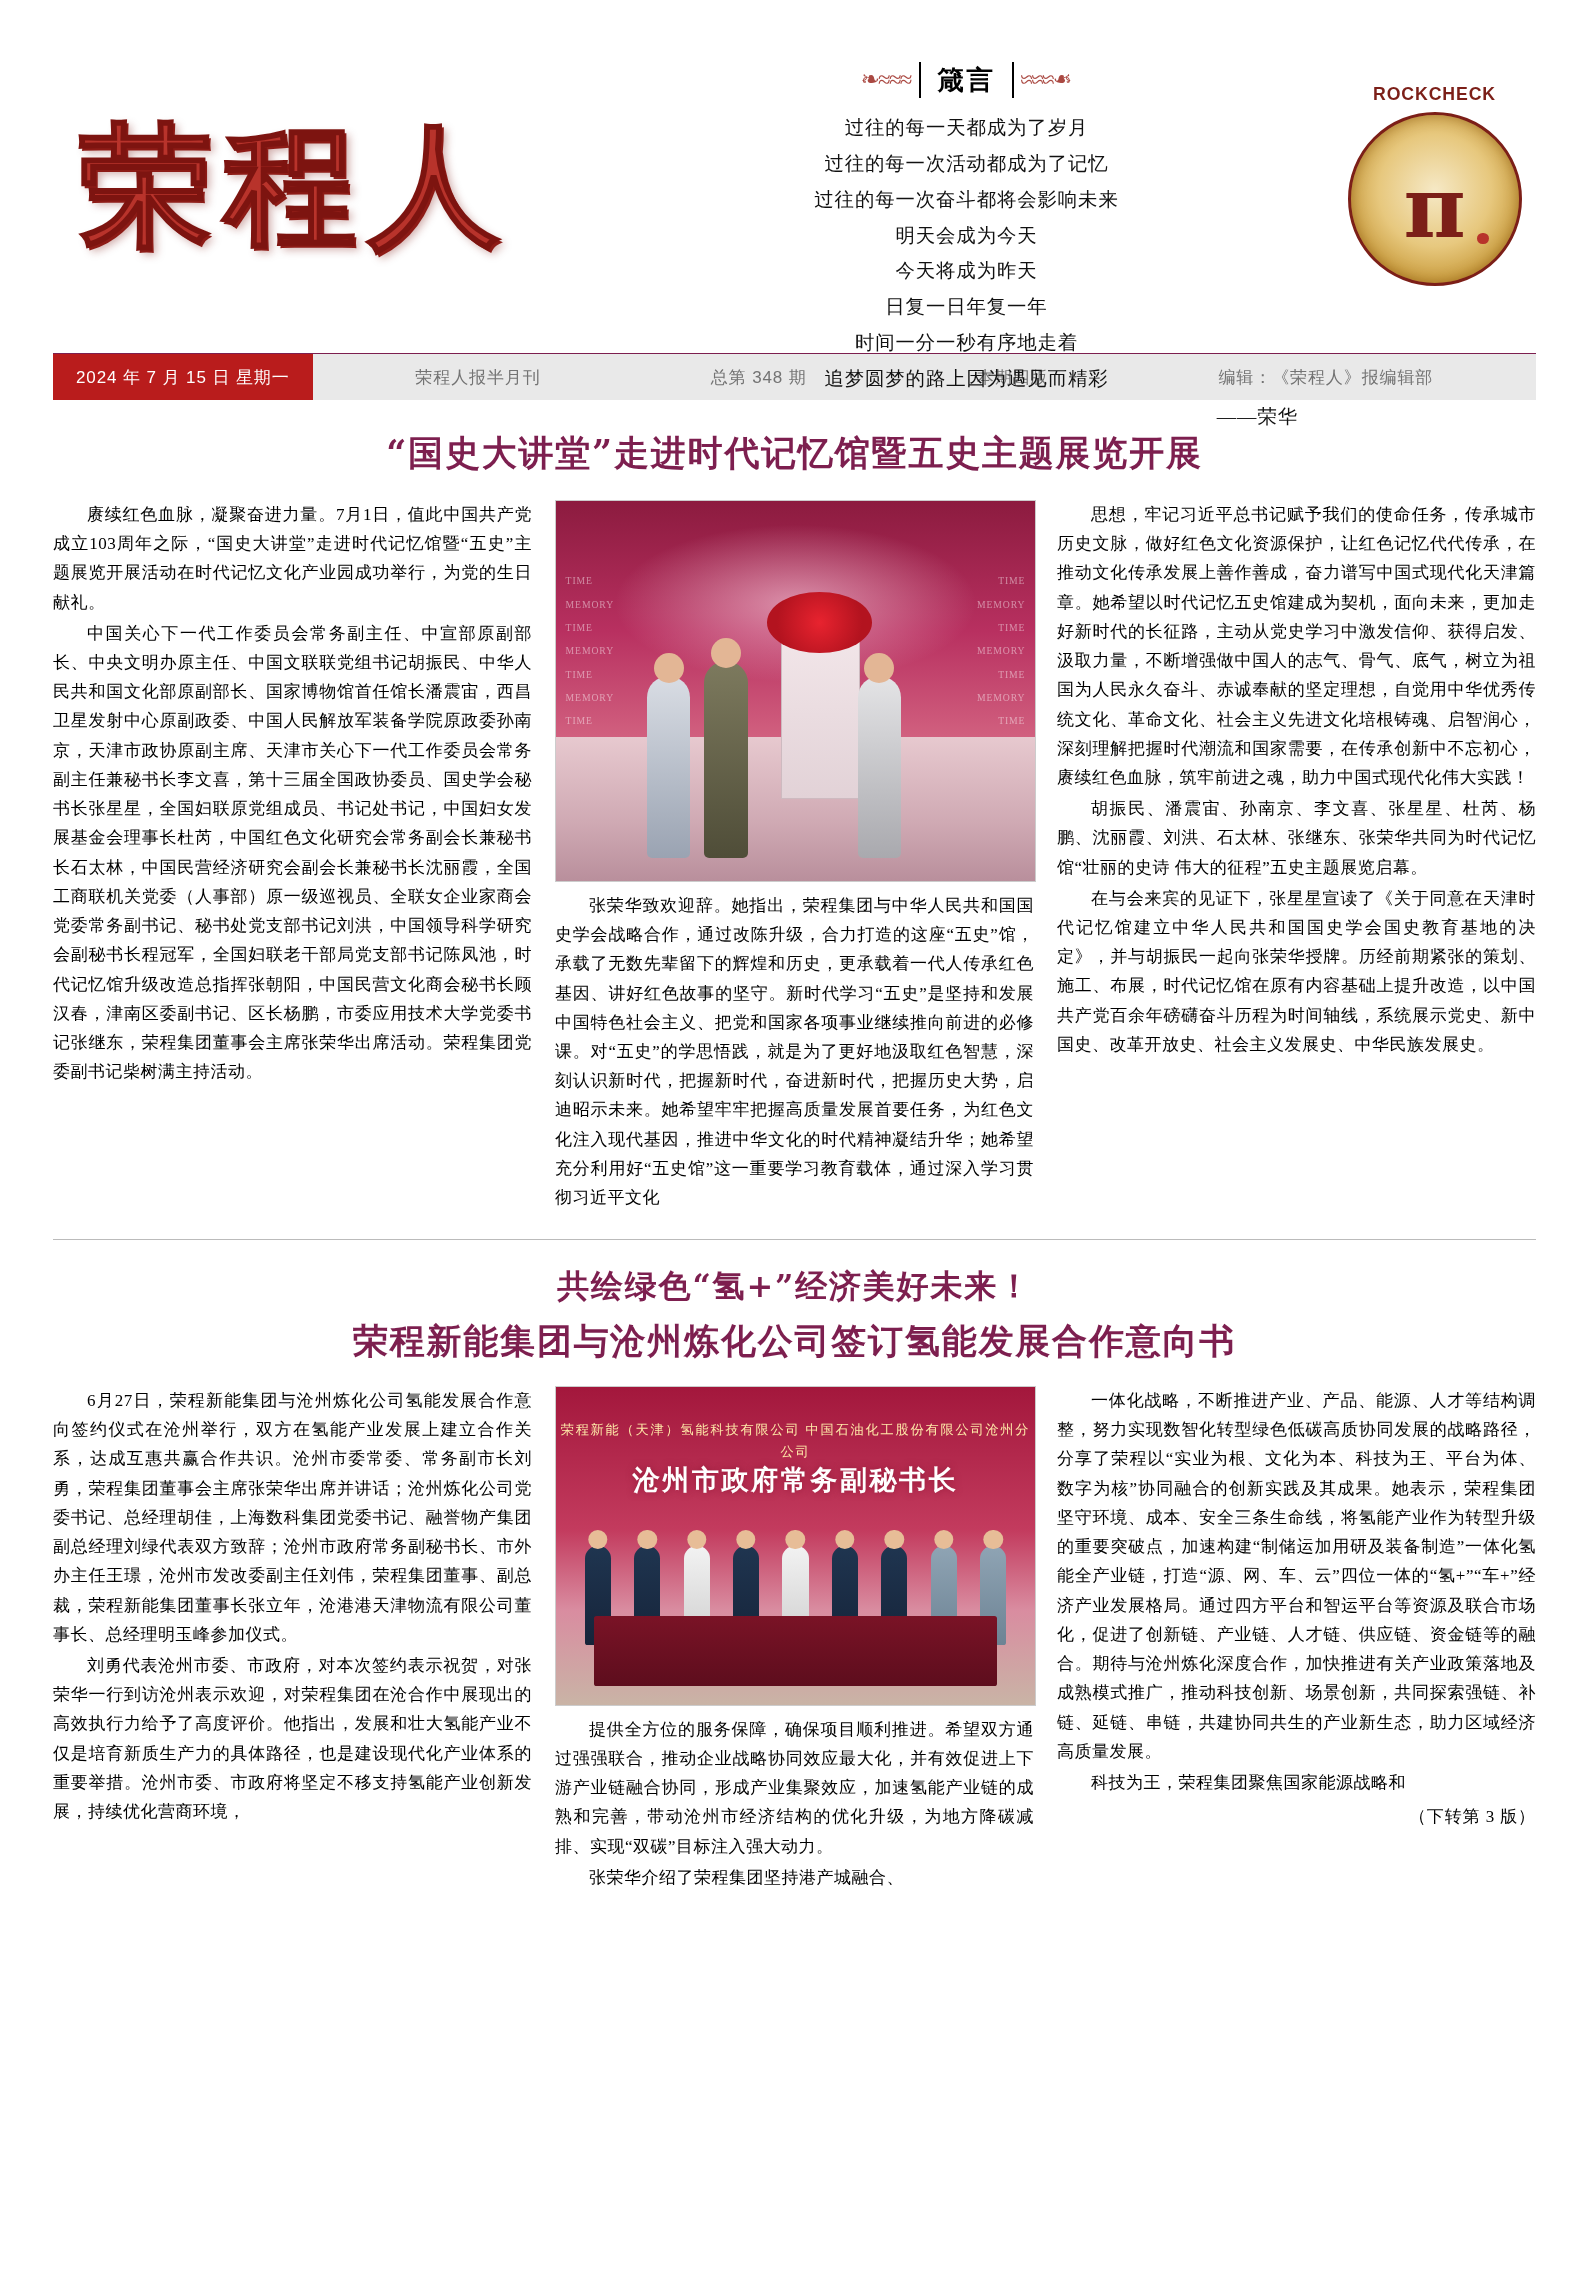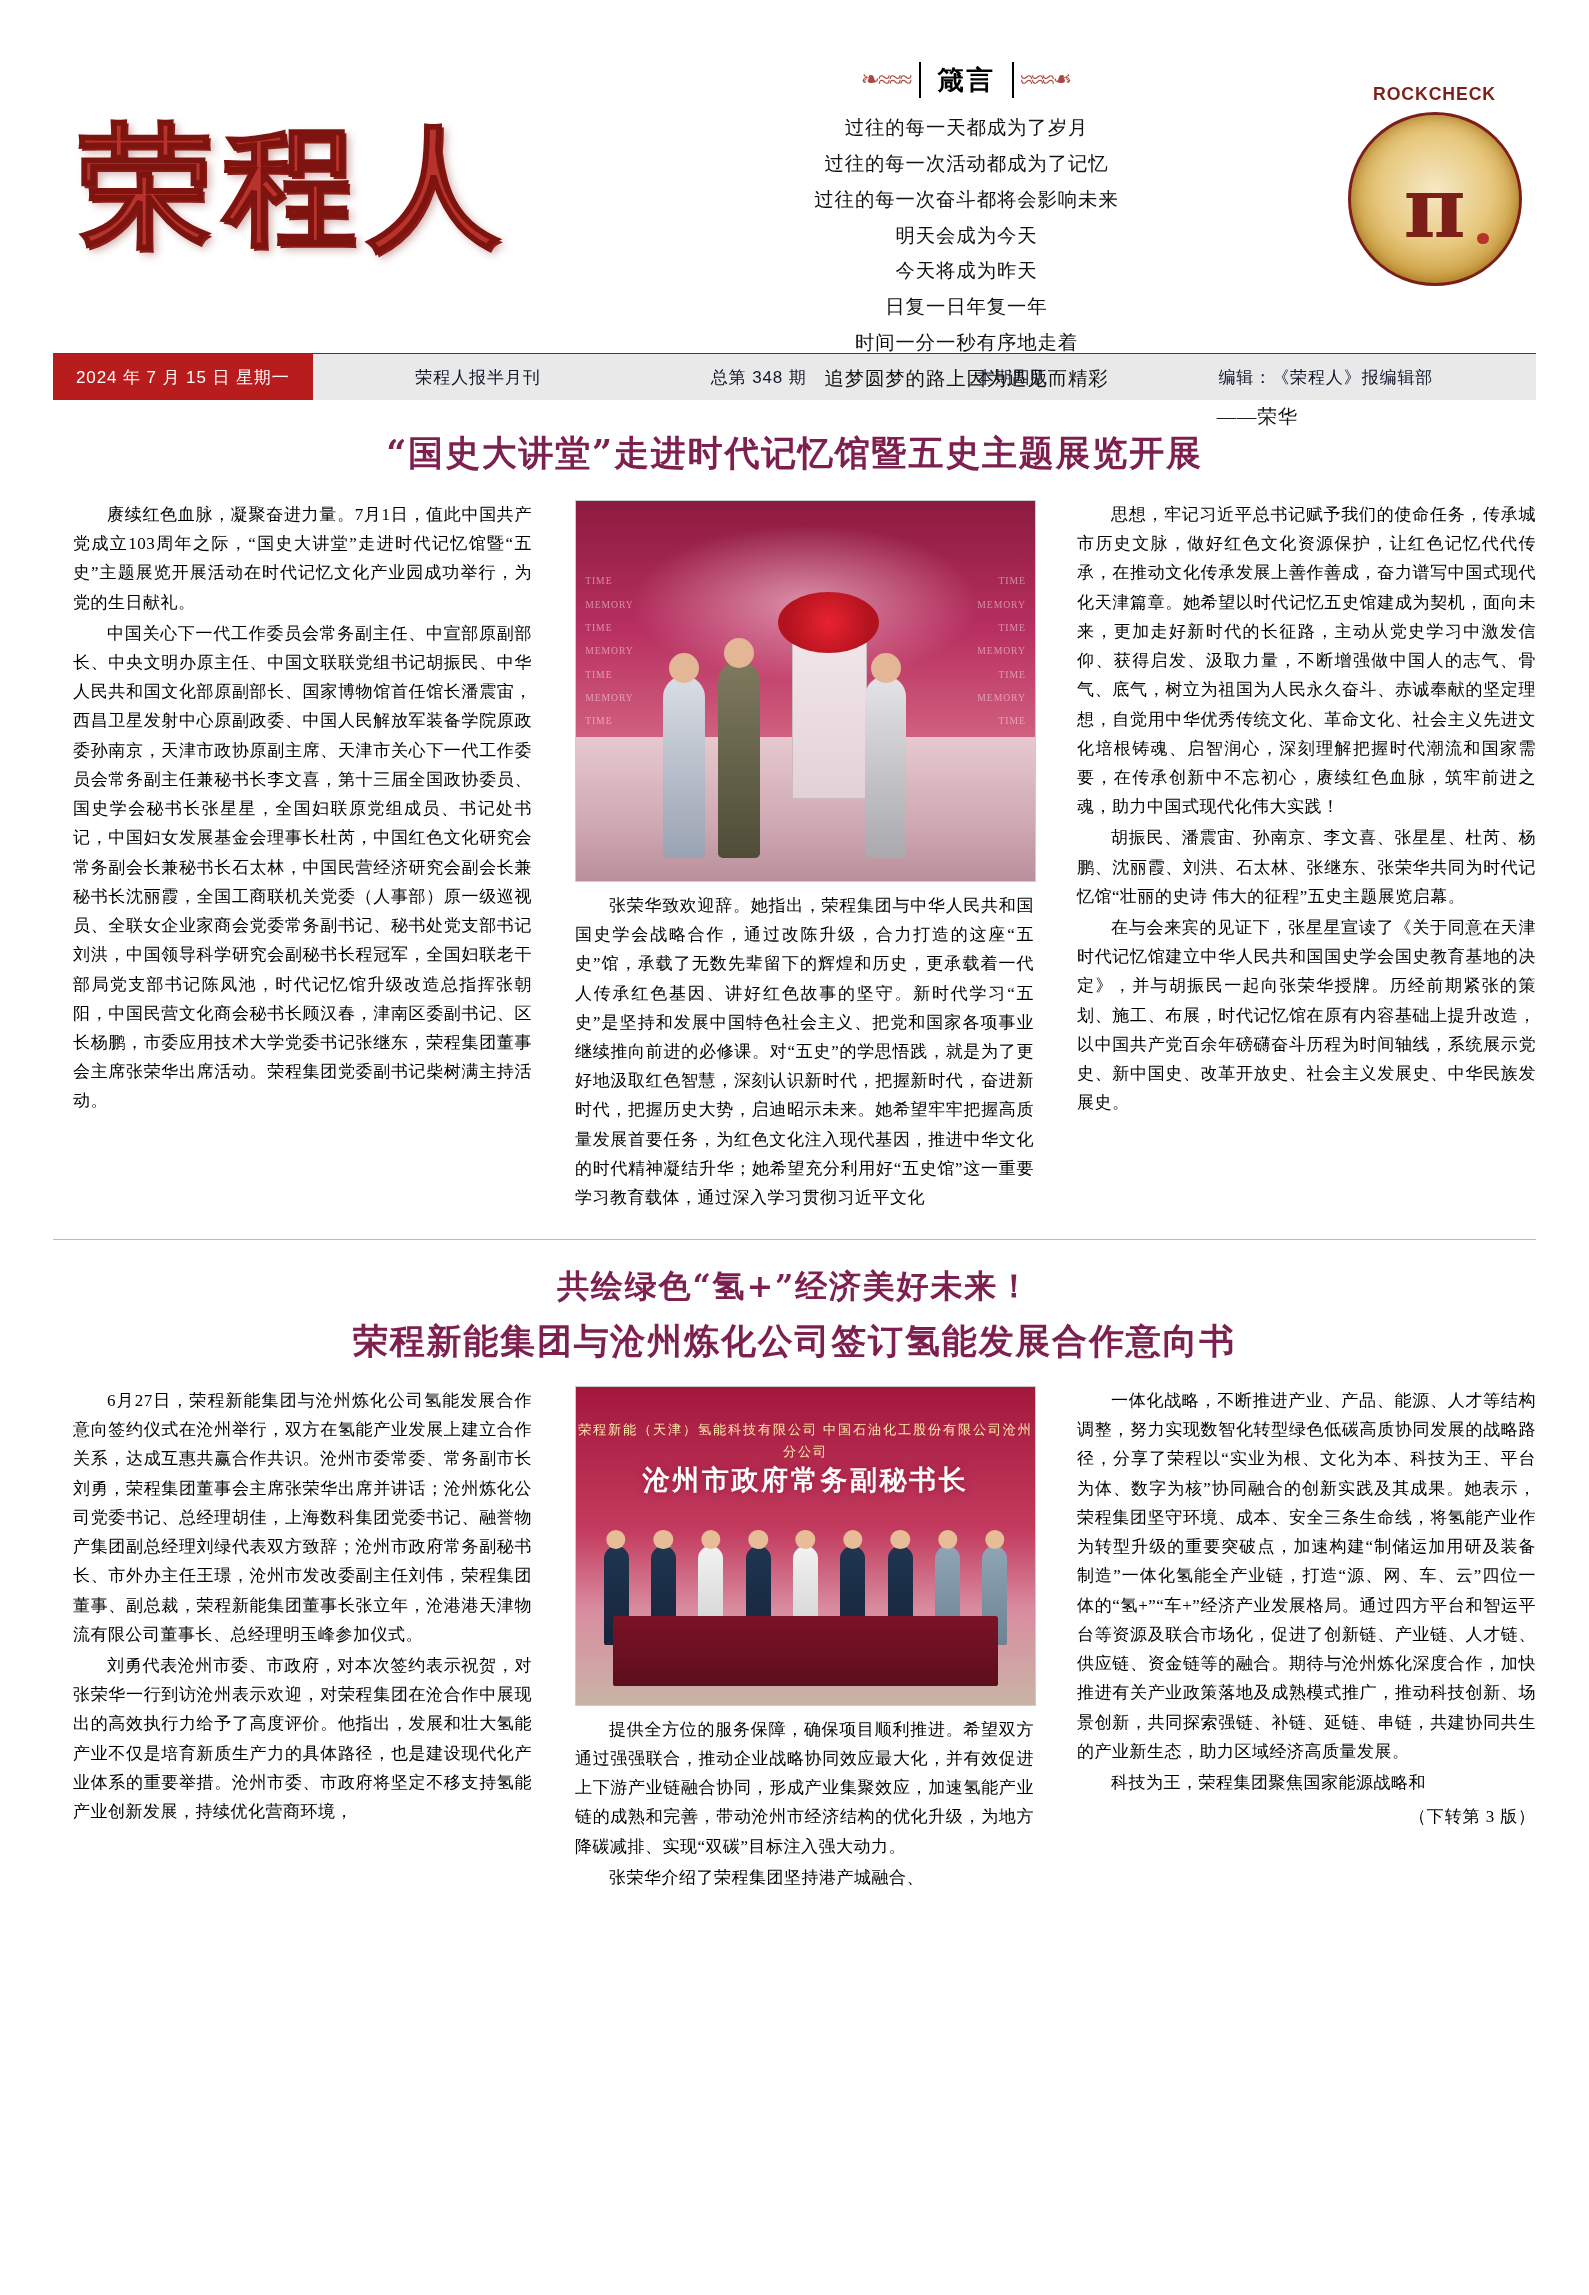--- a/index.html
+++ b/index.html
@@ -152,21 +152,21 @@
     padding: 0 23px;
     font-size: 17px;
     letter-spacing: 0.9px;
     white-space: nowrap;
   }
   .infobar .rest {
     flex: 1;
     display: flex;
     align-items: center;
     justify-content: space-around;
-    color: #0f172a;
+    color: #737373;
     padding: 0 17.7px;
   }
   .infobar .rest span { white-space: nowrap; letter-spacing: 0.9px; }
 
   
   .content { padding: 0 53px; box-sizing: border-box; }
 
   .headline1 {
     text-align: center;
     font-size: 35px;
@@ -182,21 +182,20 @@
     gap: 23px;
     align-items: flex-start;
   }
   .col {
     flex: 1;
     font-size: 17px;
     line-height: 1.72;
     text-align: justify;
     color: #000;
     letter-spacing: 0.5px;
-    margin-left: 20px;
   }
   .col p { margin: 0 0 1.8px 0; text-indent: 2em; }
 
   .photo {
     width: 100%;
     height: 380px;
     margin-bottom: 8.8px;
     border: 0.9px solid #ccc;
     position: relative;
     overflow: hidden;

